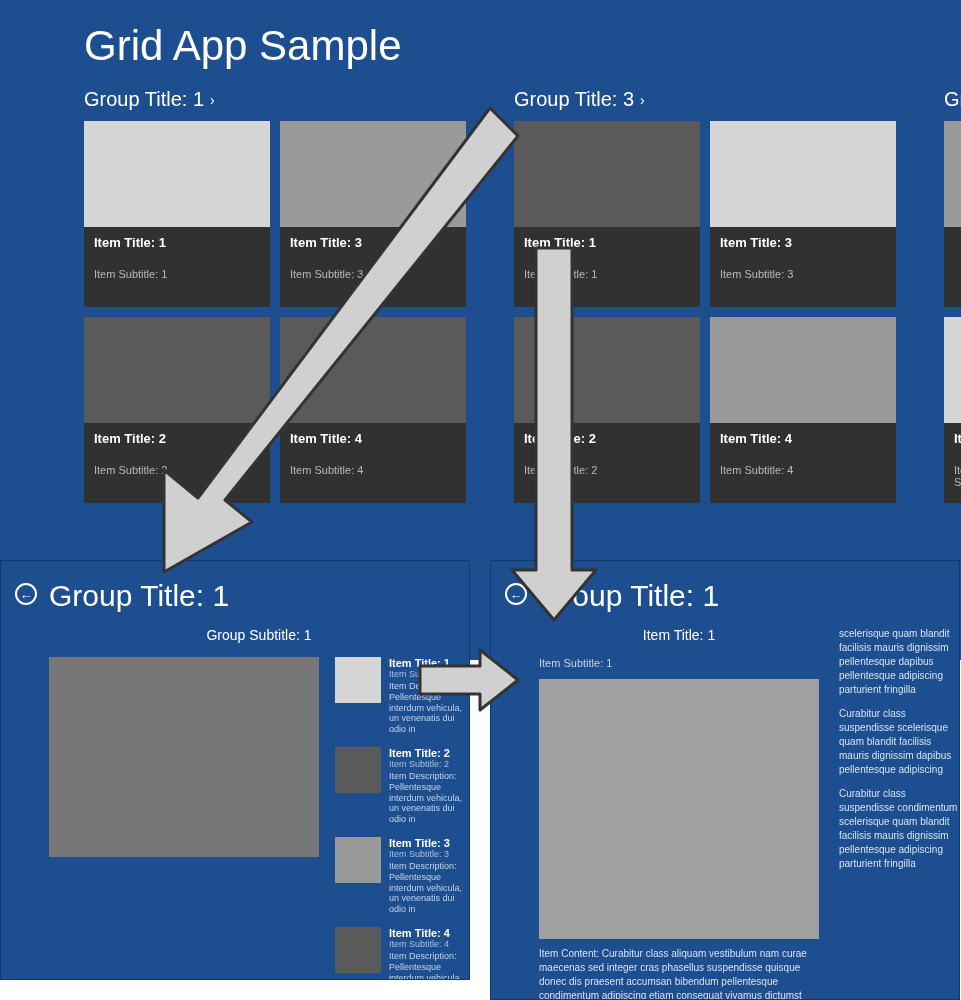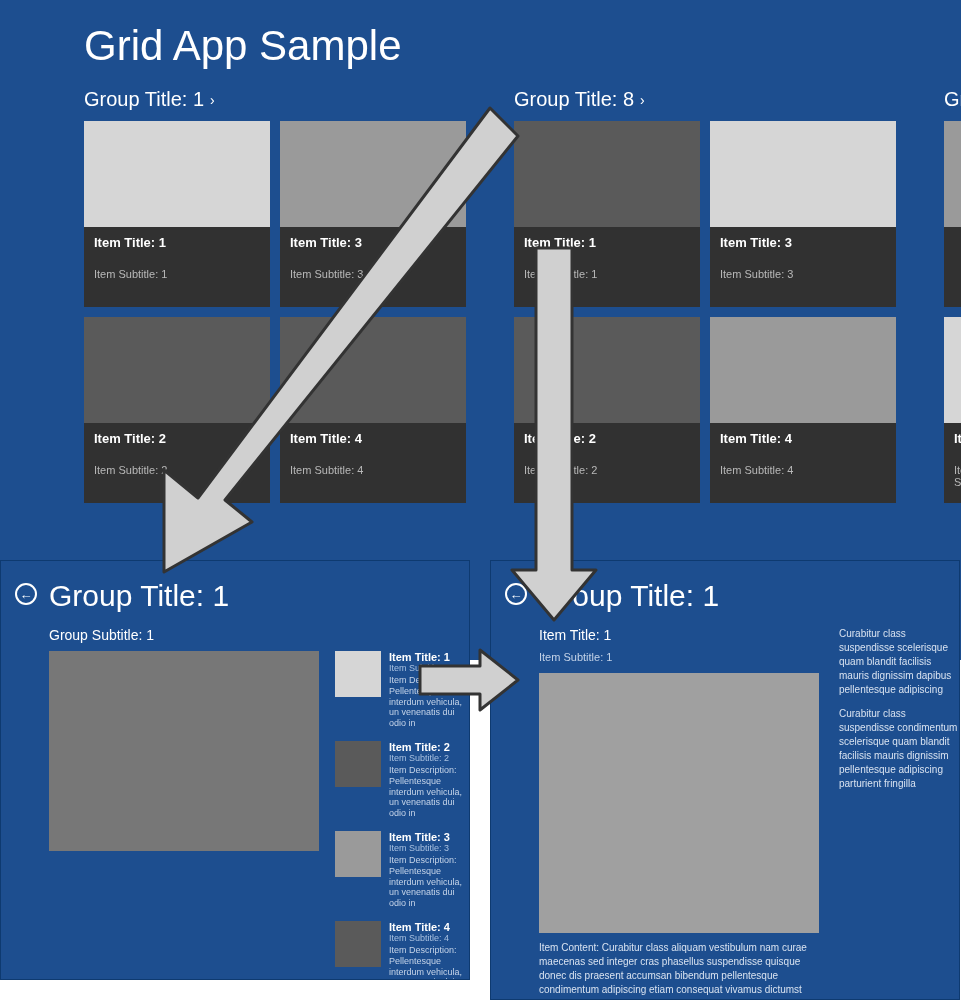--- a/index.html
+++ b/index.html
@@ -93,21 +93,21 @@
     position: absolute;
     left: 14px; top: 22px;
     width: 22px; height: 22px;
     border: 2px solid #fff;
     border-radius: 50%;
     display: flex; align-items:center; justify-content:center;
     font-size: 13px;
     cursor: pointer;
   }
   .detail-title { font-size: 30px; font-weight: 300; margin-bottom: 14px; }
-  .detail-sub   { font-size: 14px; margin-bottom: 8px; }
+  .detail-sub   { font-size: 14px; margin-bottom: 14px; text-align: center; }
 
   .detail-left-body {
     display: flex;
     gap: 16px;
   }
   .hero-img {
     width: 270px; height: 200px;
     background: #777;
   }
   .detail-desc {
@@ -196,21 +196,21 @@
           <div class="overlay">
             <div class="t-title">Item Title: 4</div>
             <div class="t-sub">Item Subtitle: 4</div>
           </div>
         </div>
       </div>
     </div>
 
     <div>
       <div class="group-header">
-        <span>Group Title: 8</span>
+        <span>Group Title: 3</span>
         <span class="chev">›</span>
       </div>
       <div class="tile-grid">
         <div class="tile">
           <div class="swatch" style="background:#5a5a5a"></div>
           <div class="overlay">
             <div class="t-title">Item Title: 1</div>
             <div class="t-sub">Item Subtitle: 1</div>
           </div>
         </div>
@@ -319,20 +319,21 @@
   <div class="detail-title">Group Title: 1</div>
 
   <div class="detail-right-body">
     <div class="right-col1">
       <div class="detail-sub">Item Title: 1</div>
       <div class="item-sub">Item Subtitle: 1</div>
       <div class="big-img"></div>
       <div class="item-content">Item Content: Curabitur class aliquam vestibulum nam curae maecenas sed integer cras phasellus suspendisse quisque donec dis praesent accumsan bibendum pellentesque condimentum adipiscing etiam consequat vivamus dictumst aliquam duis convallis</div>
     </div>
     <div class="right-col2">
+      <div class="para">scelerisque quam blandit facilisis mauris dignissim pellentesque dapibus pellentesque adipiscing parturient fringilla</div>
       <div class="para">Curabitur class suspendisse scelerisque quam blandit facilisis mauris dignissim dapibus pellentesque adipiscing</div>
       <div class="para">Curabitur class suspendisse condimentum scelerisque quam blandit facilisis mauris dignissim pellentesque adipiscing parturient fringilla</div>
     </div>
   </div>
 </div>
 
 <svg class="arrow-layer" viewBox="0 0 961 1000">
 
   <g fill="#d0d0d0" stroke="#333" stroke-width="3" stroke-linejoin="round">
     <polygon points="490,108 518,136 225,500 252,522 164,572 164,470 198,498"></polygon>

